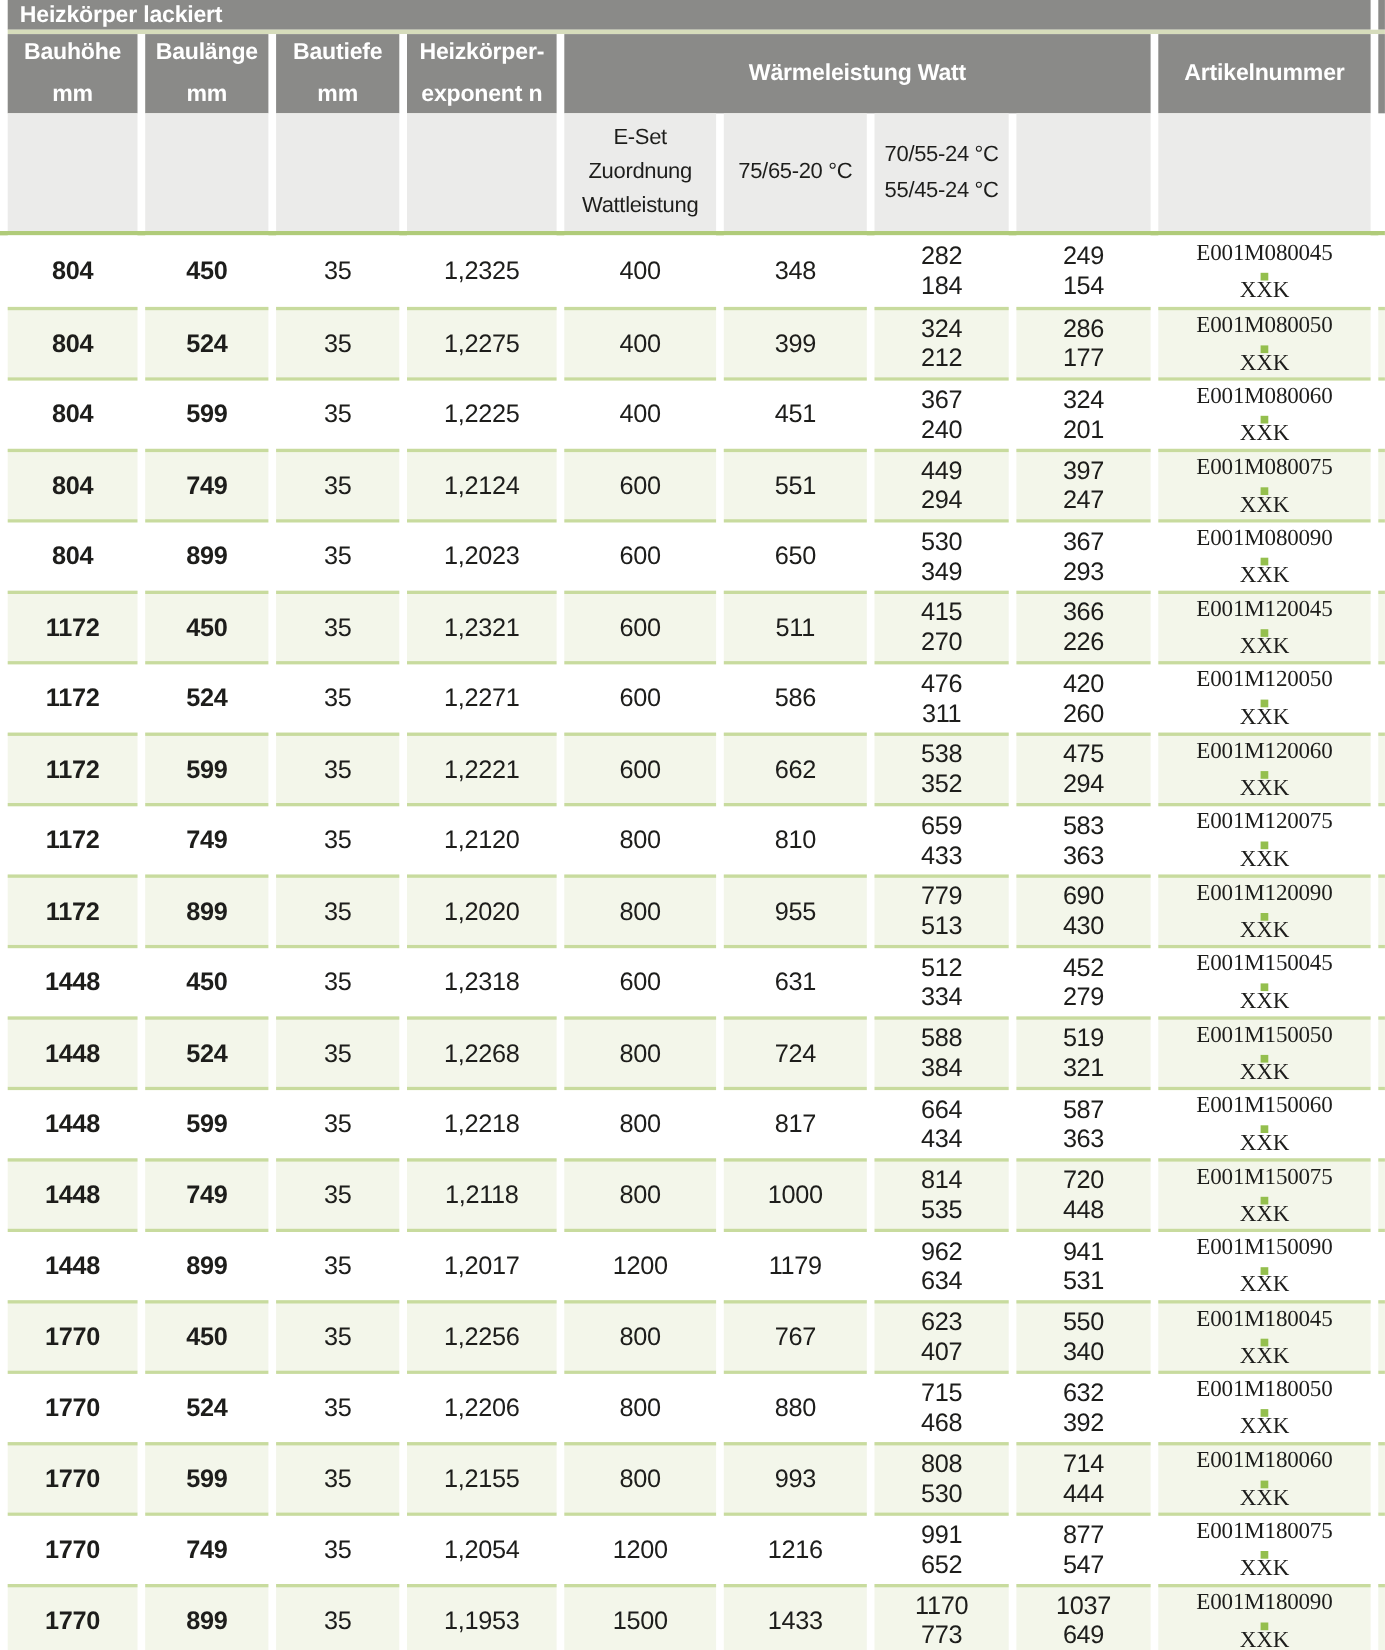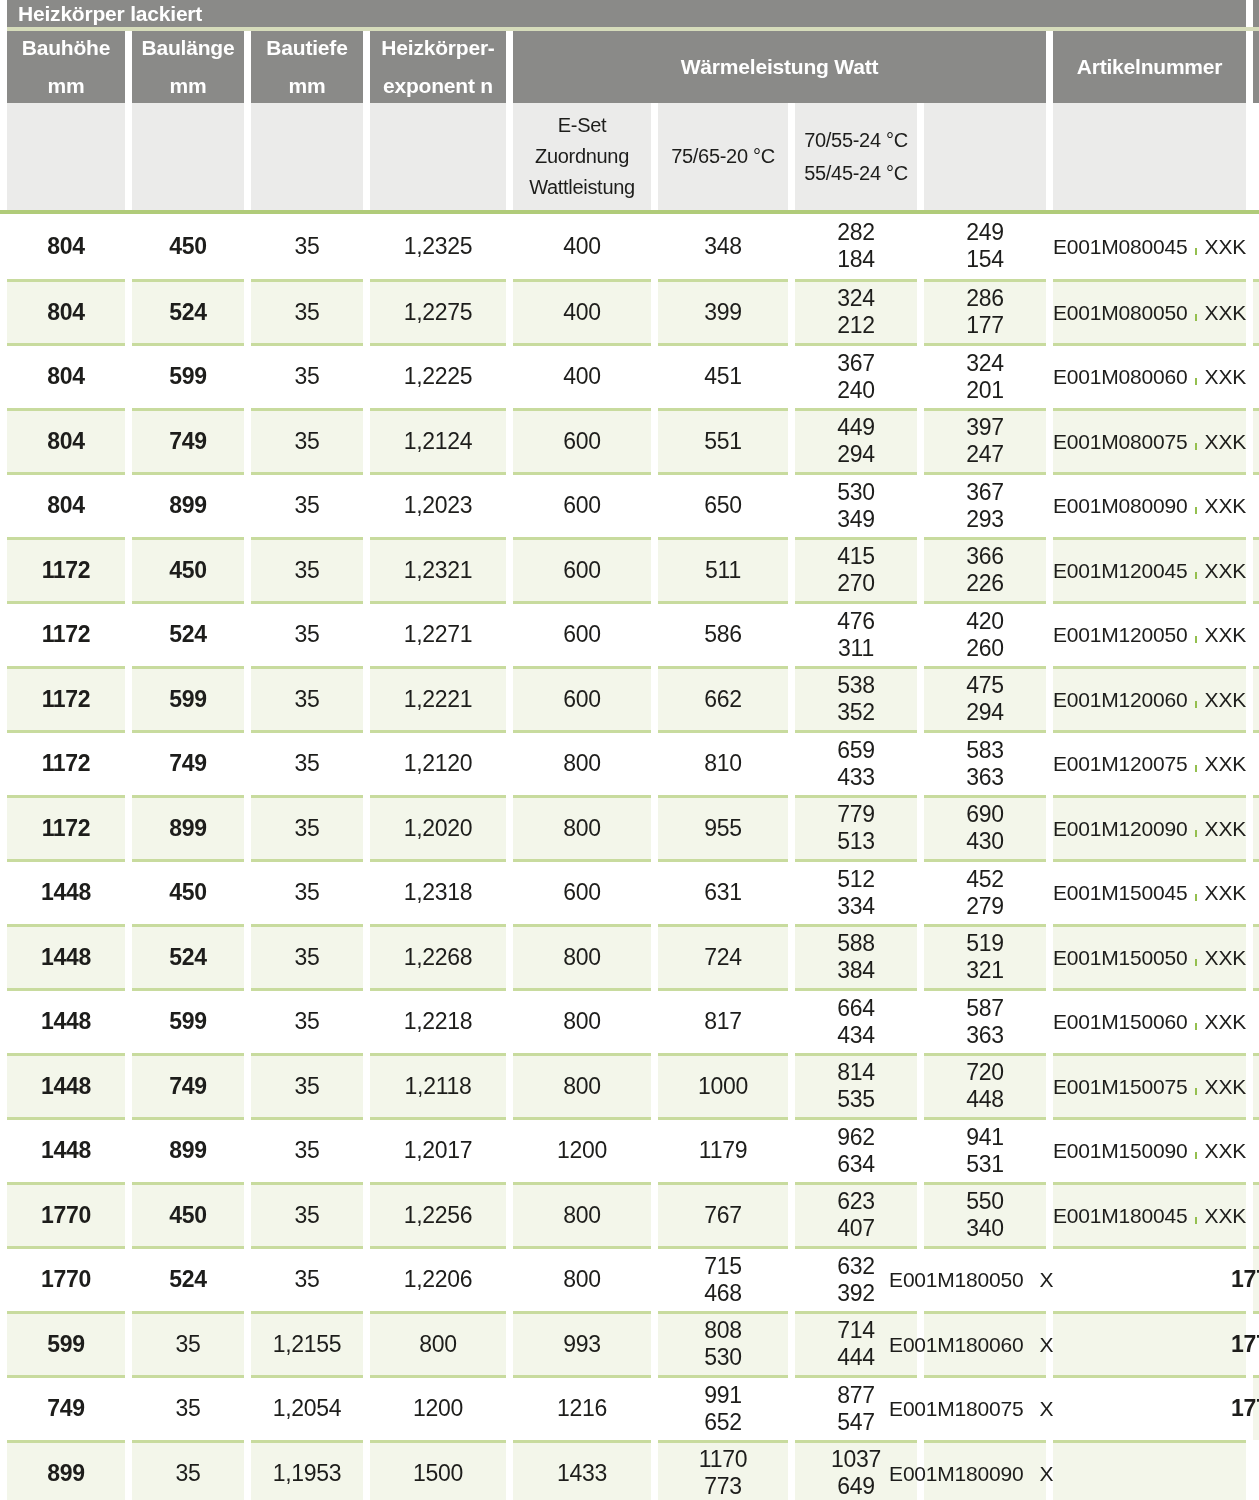--- a/index.html
+++ b/index.html
@@ -57,21 +57,21 @@
   .cell {
     display: flex; flex-direction: column; justify-content: center; align-items: center;
     text-align: center;
     font-size: 23px; letter-spacing: -0.3px;
     background: #fff;
     line-height: 27px;
   }
   .cell.bold { font-weight: bold; }
   .cell.even { background: #f3f6ea; }
   .cell.sep  { border-top: 3px solid #c8db9e; }
-  .cell.artikel { flex-direction: row; font-size: 21px; letter-spacing: -0.2px; }
+  .cell.artikel { flex-direction: column; font-size: 21px; letter-spacing: -0.2px; font-family: Liberation Serif, serif; }
   .dot {
     display: inline-block; width: 7px; height: 7px;
     background: #94bf4e; margin: 0 8px; transform: translateY(5px);
   }
 </style>
 </head>
 <body>
 
 <div class="sheet">
 
@@ -462,20 +462,21 @@
     <span class="dot"></span>
     <span>XXK</span>
   </div>
   <div class="cell even sep"></div>
 
   <div class="cell bold sep">1770</div>
   <div class="cell bold sep">524</div>
   <div class="cell sep">35</div>
   <div class="cell sep">1,2206</div>
   <div class="cell sep">800</div>
+  <div class="cell sep">880</div>
   <div class="cell sep">
     <div>715</div>
     <div>468</div>
   </div>
   <div class="cell sep">
     <div>632</div>
     <div>392</div>
   </div>
   <div class="cell artikel sep">
     <span>E001M180050</span>

